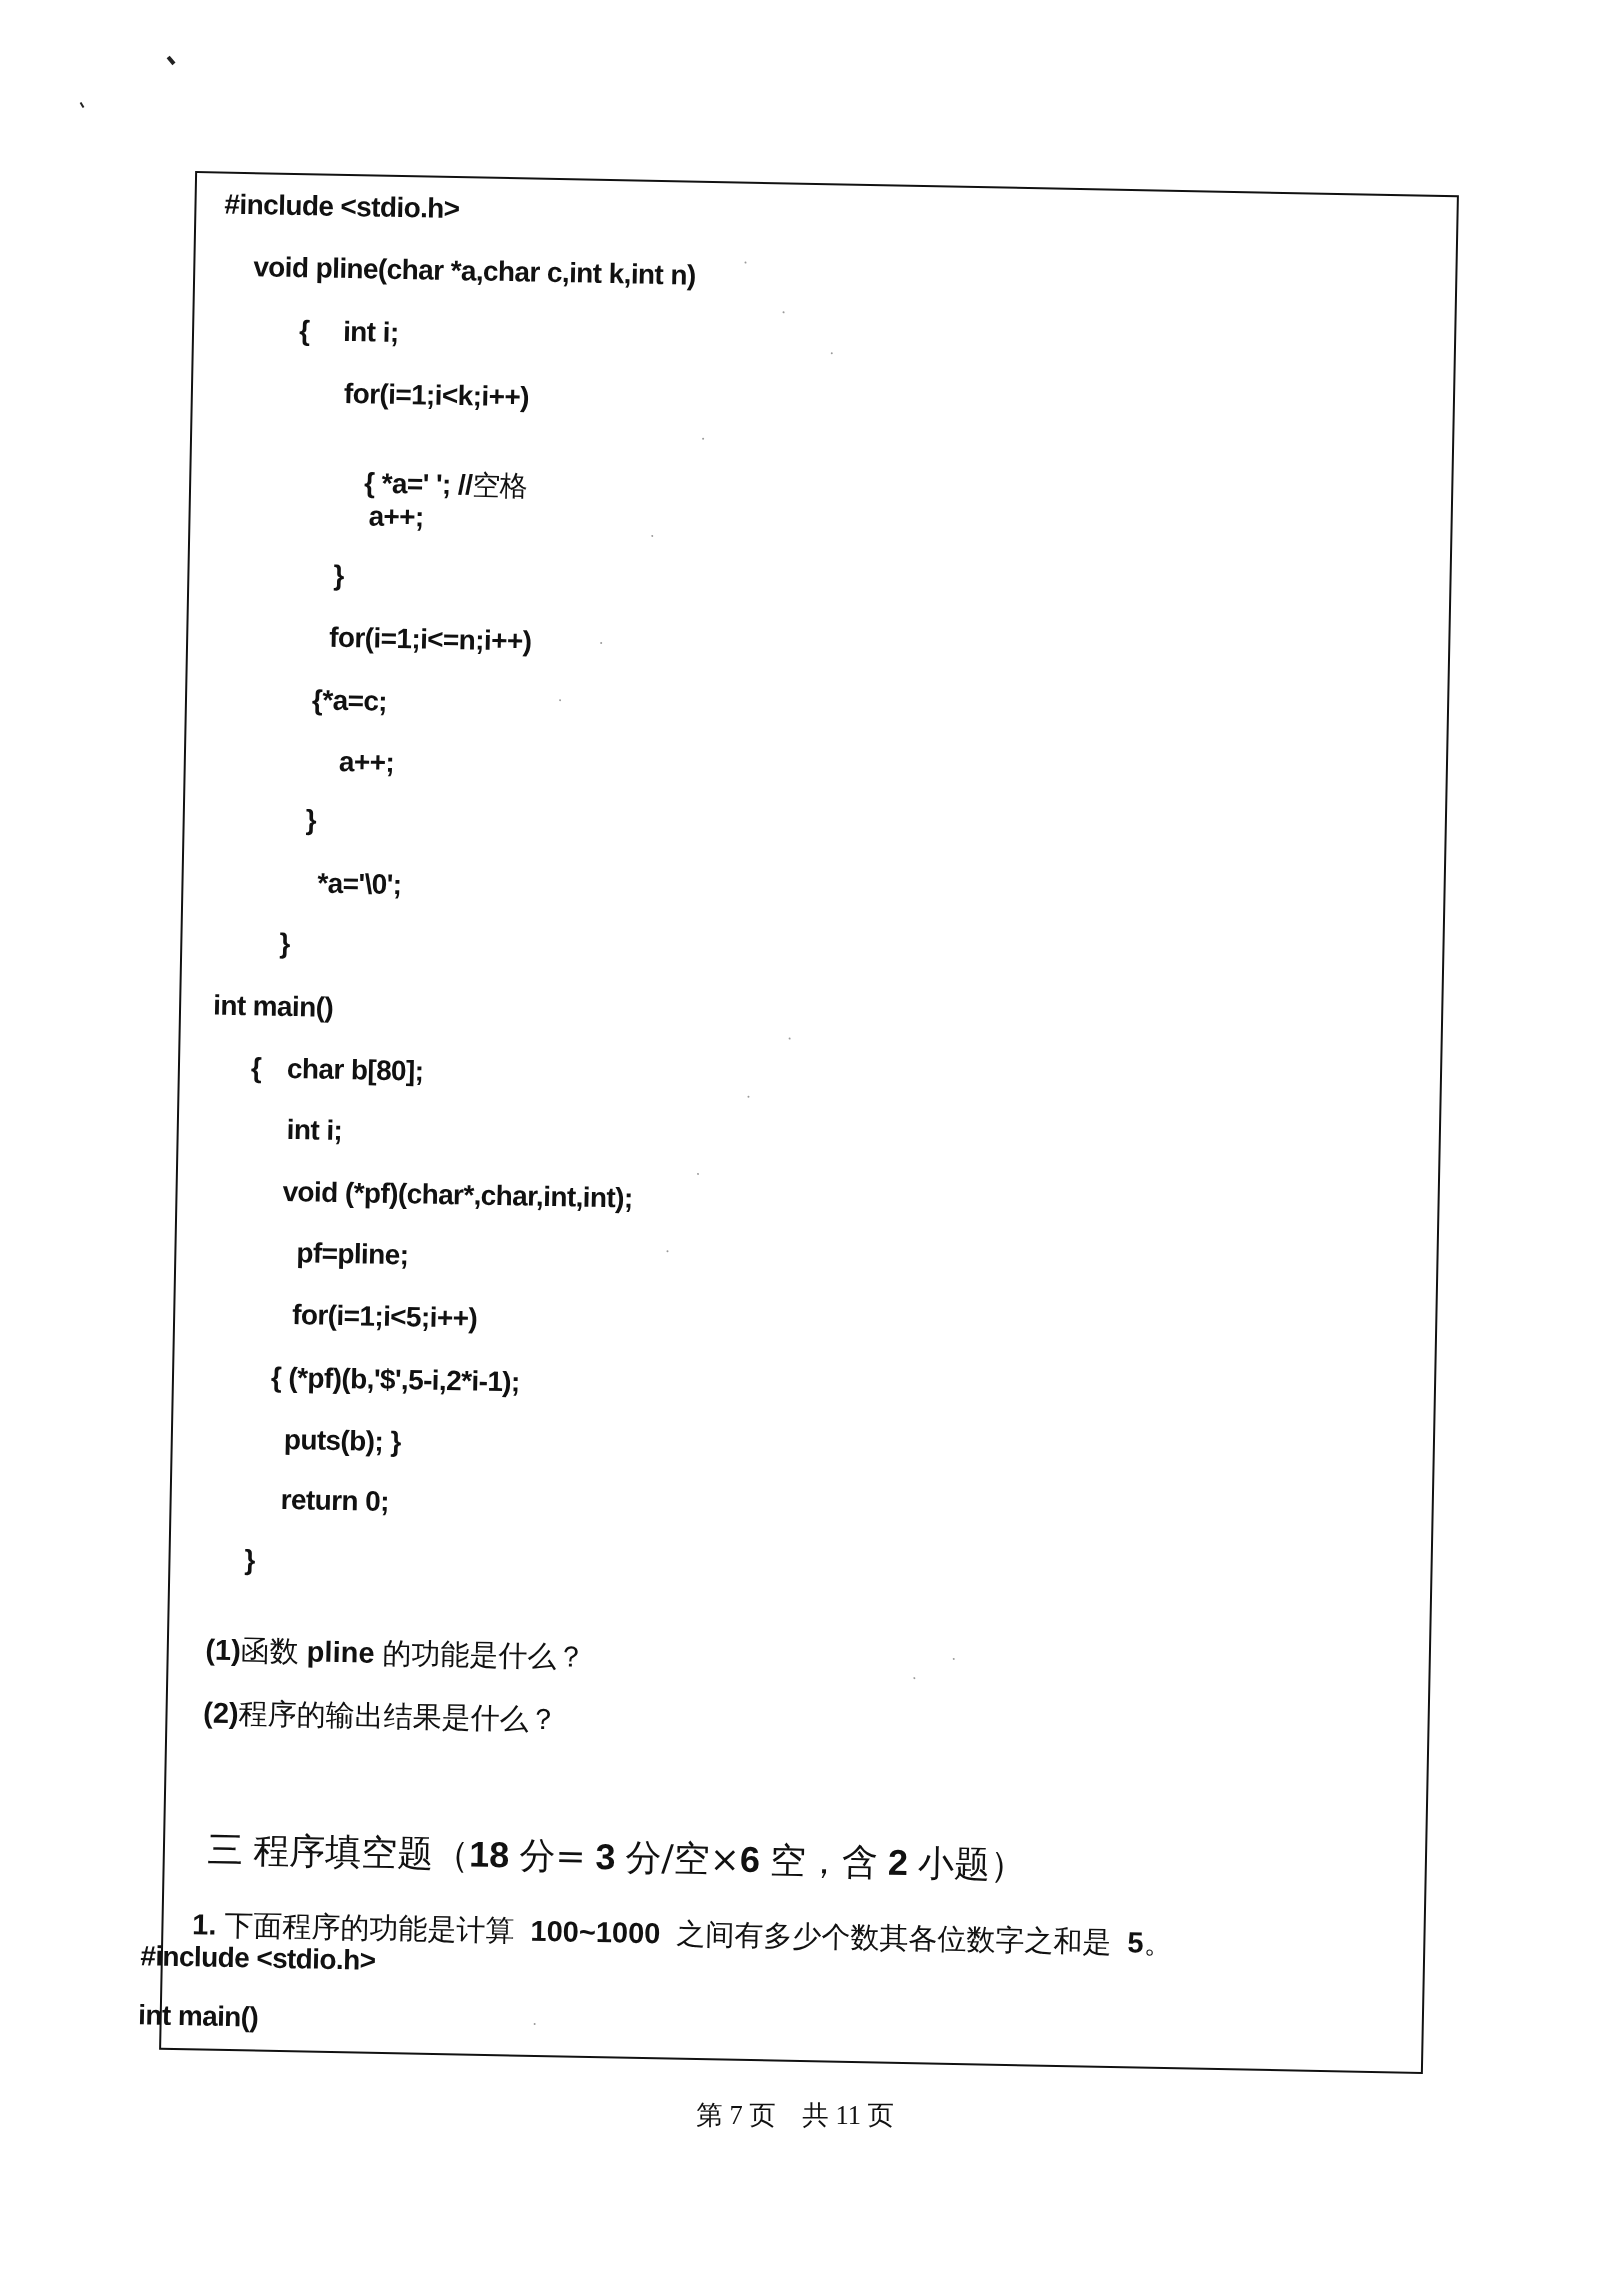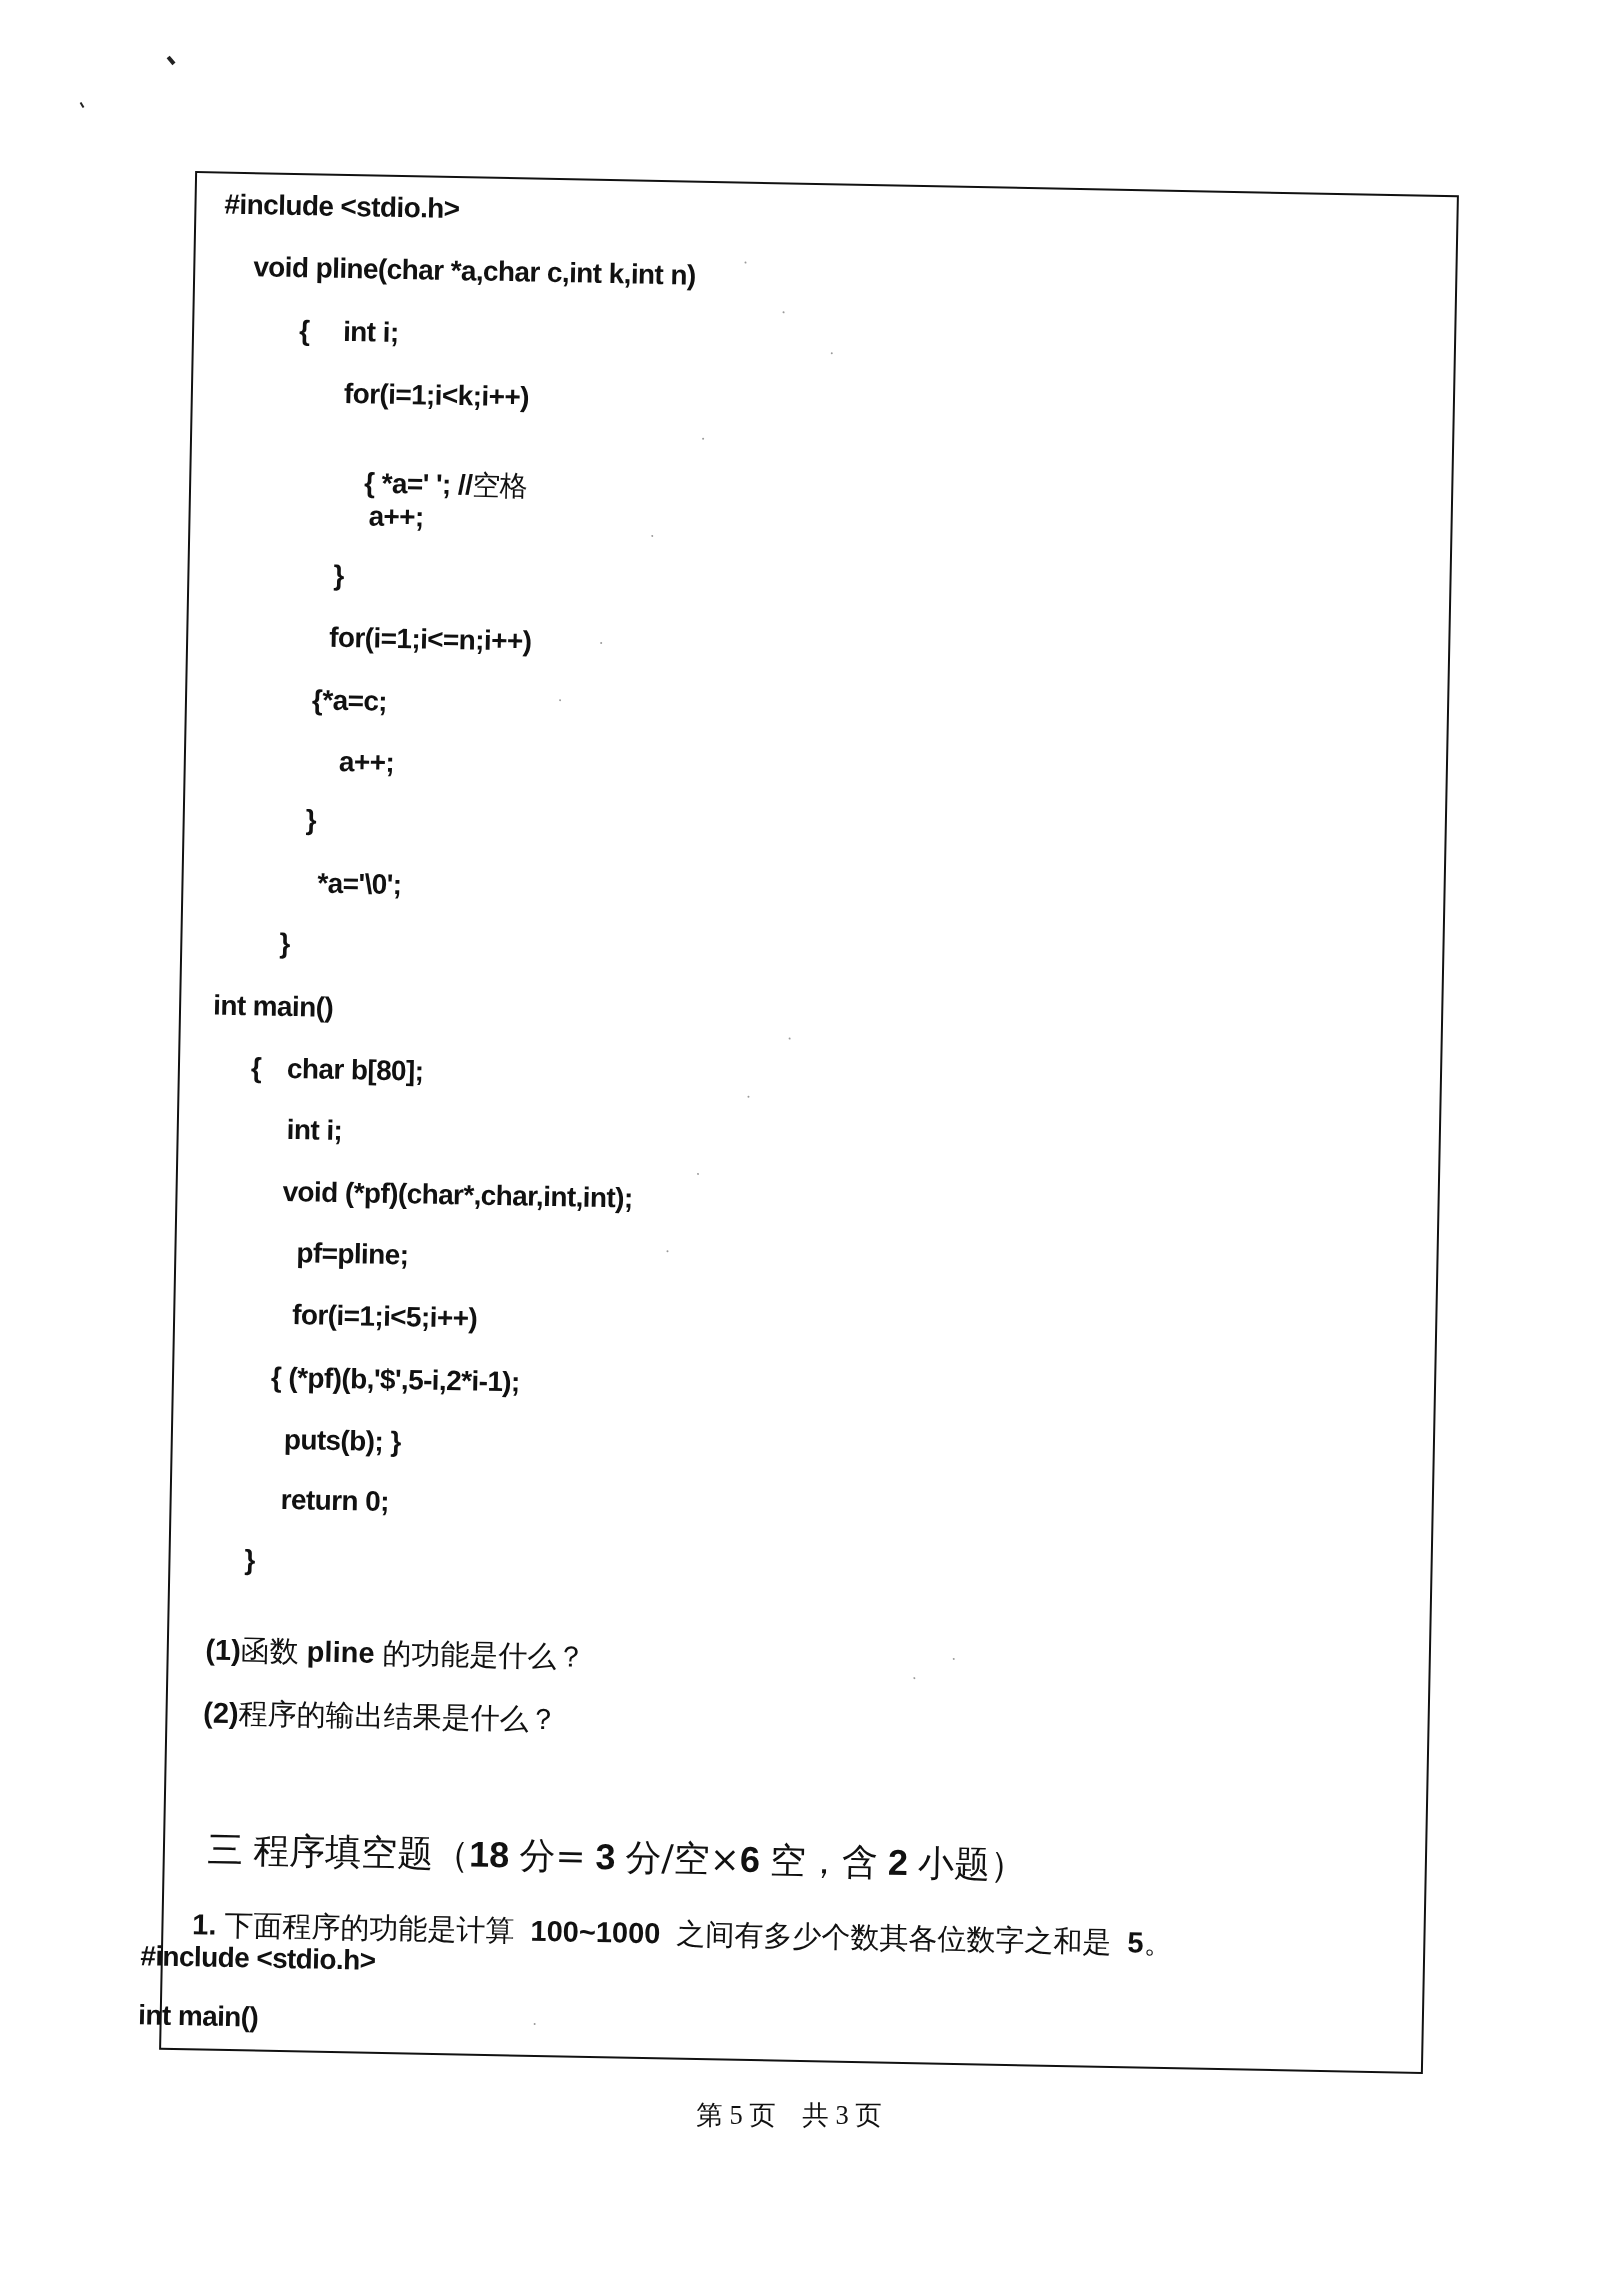--- a/index.html
+++ b/index.html
@@ -163,15 +163,15 @@
     <div class="noise" style="left:568px; top:912px;"></div>
     <div class="noise" style="left:519px; top:990px;"></div>
     <div class="noise" style="left:490px; top:1068px;"></div>
     <div class="noise" style="left:745px; top:1490px;"></div>
     <div class="noise" style="left:784px; top:1470px;"></div>
     <div class="noise" style="left:372px; top:1843px;"></div>
   </div>
 </div>
 
 <div class="footer">
-  <span>第 5 页</span><span>    </span><span>共 3 页</span>
+  <span>第 7 页</span><span>    </span><span>共 11 页</span>
 </div>
 
 
 </body></html>

